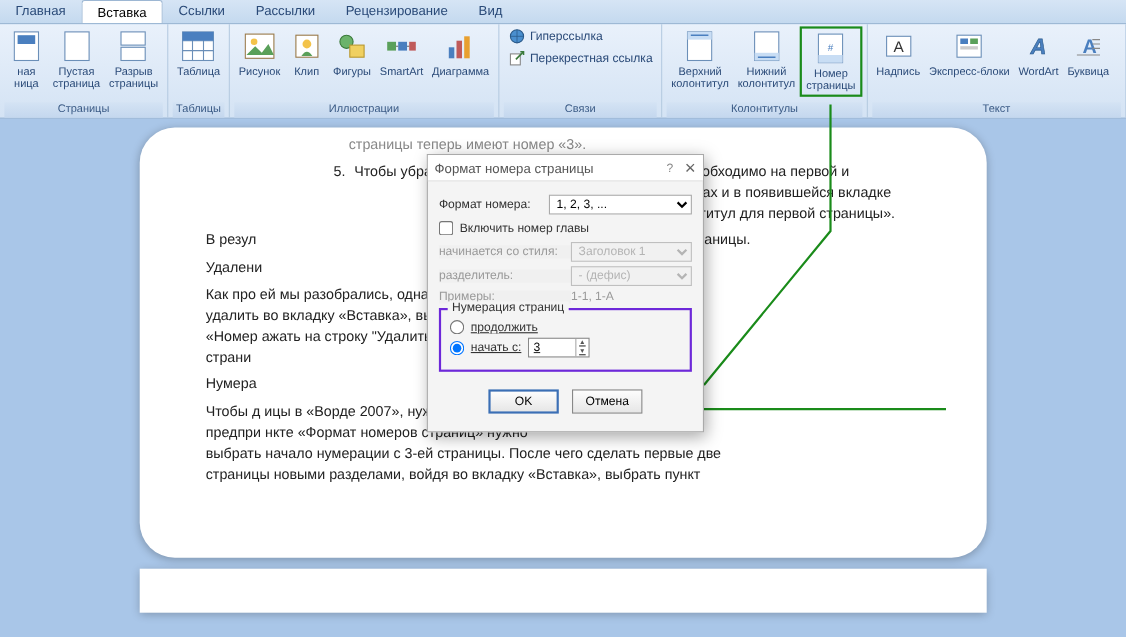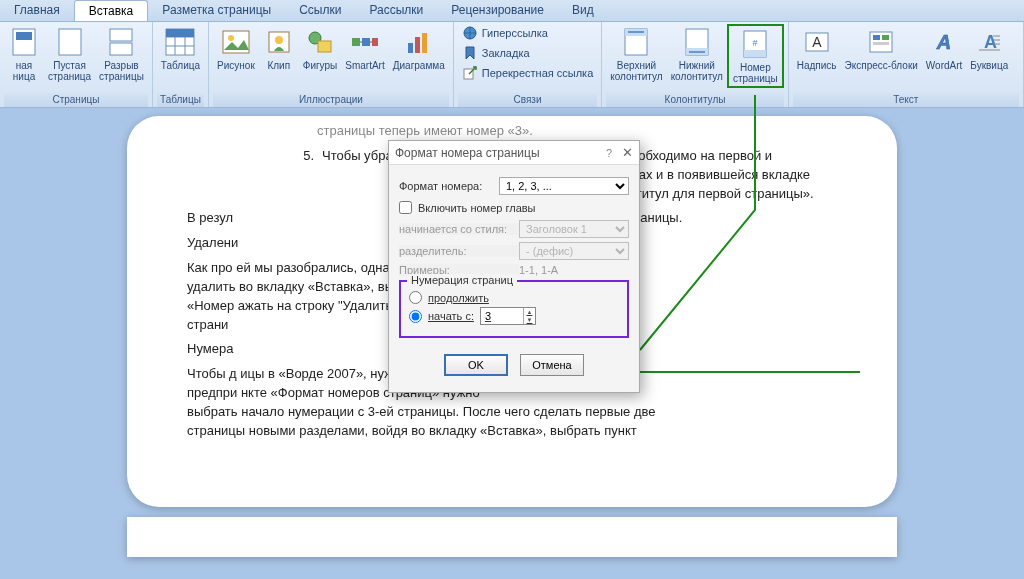--- a/index.html
+++ b/index.html
@@ -56,21 +56,20 @@
 
 svg { display: block; }
 .arrow-line { position: absolute; pointer-events: none; z-index: 5; }
 </style>
 </head>
 <body>
 
 <div class="tabs">
   <div class="tab">Главная</div>
   <div class="tab active">Вставка</div>
-  <div class="tab">Разметка страницы</div>
   <div class="tab">Ссылки</div>
   <div class="tab">Рассылки</div>
   <div class="tab">Рецензирование</div>
   <div class="tab">Вид</div>
 </div>
 
 <div class="ribbon">
 
   <div class="group">
     <div class="group-items">
@@ -186,28 +185,20 @@
     <div class="group-items">
       <div class="mini-col">
         <div class="rbtn small">
             <div class="ico">
               <svg width="14" height="14">
                 <circle cx="7" cy="7" r="6" fill="#4a8fcf" stroke="#2a5a8a"></circle>
                 <path d="M1 7 H13 M7 1 V13" stroke="#2a5a8a" stroke-width=".7"></path>
               </svg>
             </div>
             <span>Гиперссылка</span>
-          </div>
-        <div class="rbtn small">
-            <div class="ico">
-              <svg width="12" height="14">
-                <path d="M2 1 H10 V13 L6 9 L2 13 Z" fill="#4a7fbf" stroke="#2a5a8a"></path>
-              </svg>
-            </div>
-            <span>Закладка</span>
           </div>
         <div class="rbtn small">
             <div class="ico">
               <svg width="14" height="14">
                 <rect x="1" y="3" width="9" height="10" fill="#fff" stroke="#888"></rect>
                 <path d="M6 8 L13 1" stroke="#3a7a3a" stroke-width="1.5"></path>
                 <path d="M10 1 H13 V4" fill="none" stroke="#3a7a3a" stroke-width="1.5"></path>
               </svg>
             </div>
             <span>Перекрестная ссылка</span>

